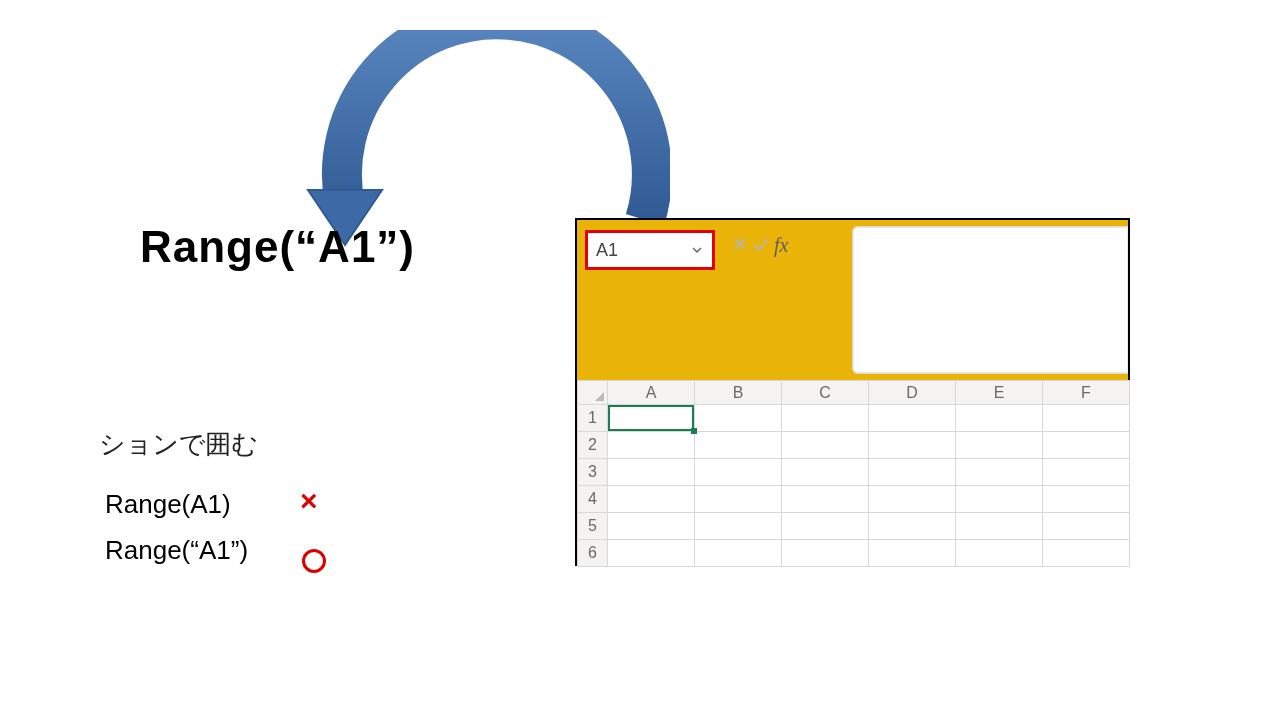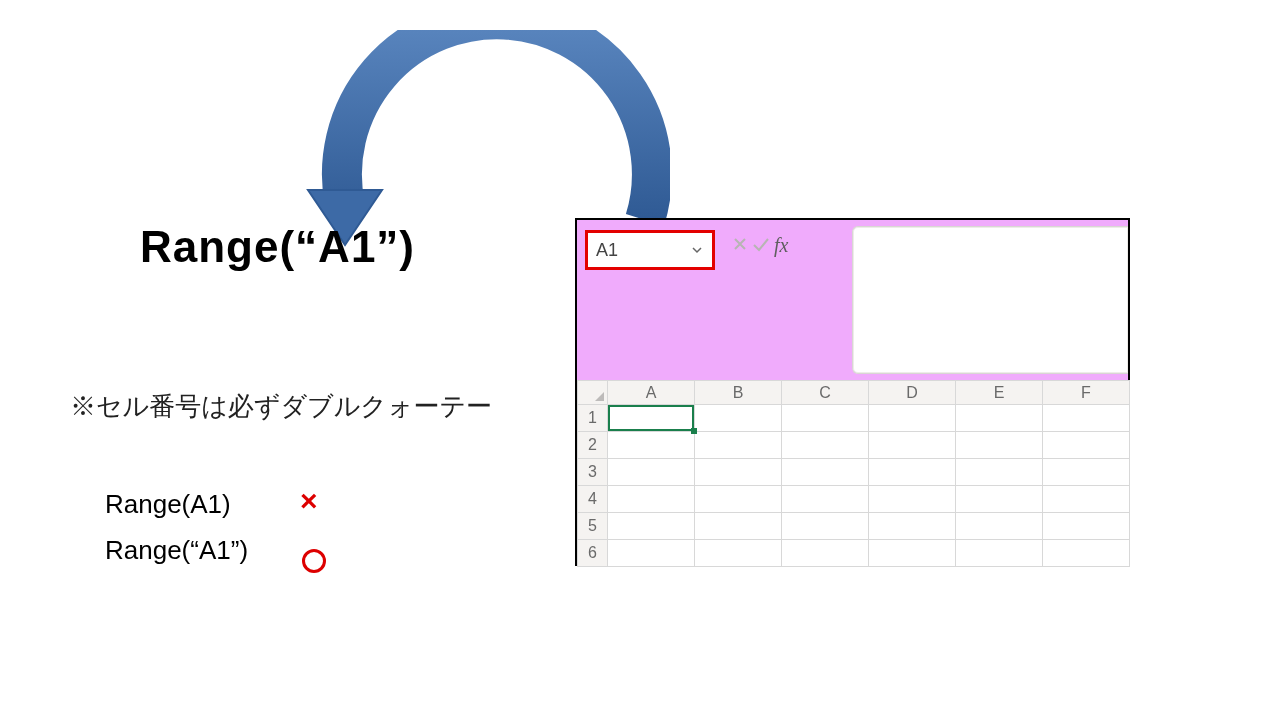--- a/index.html
+++ b/index.html
@@ -62,21 +62,21 @@
   }
 
   
   .excel {
     position: absolute;
     left: 575px;
     top: 218px;
     width: 555px;
     height: 348px;
     border: 2px solid #000;
-    background: #f0abfc;
+    background: #eab308;
   }
   .excel-top {
     position: relative;
     height: 160px;
   }
   .namebox-wrap {
     position: absolute;
     left: 8px;
     top: 10px;
     width: 130px;
@@ -193,22 +193,22 @@
 
     <path d="M 55 175  A 155 155 0 1 1 355 190" fill="none" stroke="url(#g1)" stroke-width="40" stroke-linecap="butt"></path>
 
     <polygon points="18,160 92,160 55,215" fill="#3d6aa6" stroke="#2f5a94" stroke-width="2"></polygon>
   </svg>
 </div>
 
 <div class="range-heading">Range(“A1”)</div>
 
 <div class="note">
-  <span>※セル番号は必ずダブルクォーテー</span><br>
-  &nbsp;&nbsp;&nbsp;&nbsp;
+  <br>
+  &nbsp;&nbsp;&nbsp;&nbsp;<span>ションで囲む</span>
 </div>
 
 <div class="examples">
   <div class="row">
     <span class="code">Range(A1)</span>
     <span class="mark-x">×</span>
   </div>
   <div class="row">
     <span class="code">Range(“A1”)</span>
     <span class="mark-o"></span>

